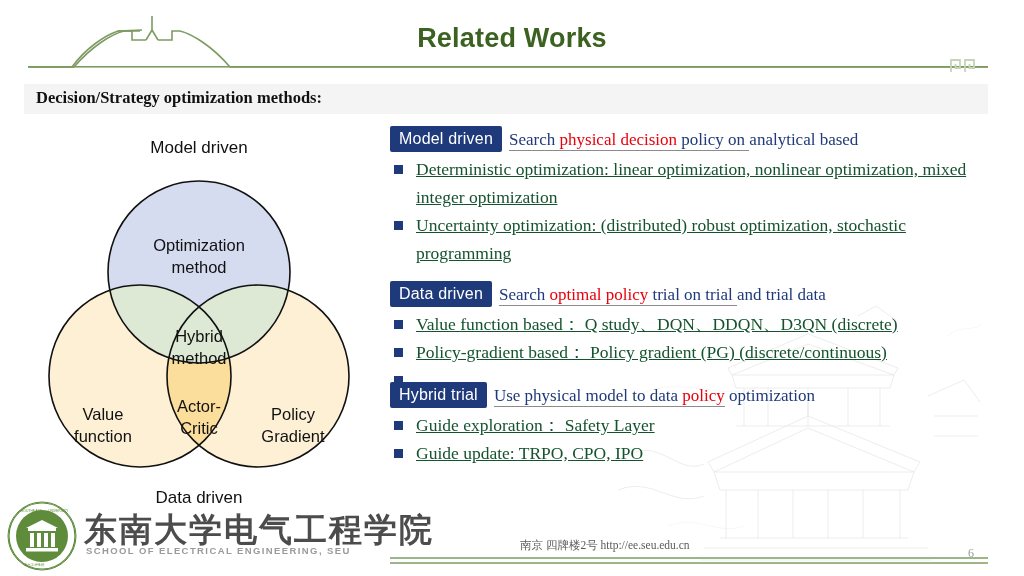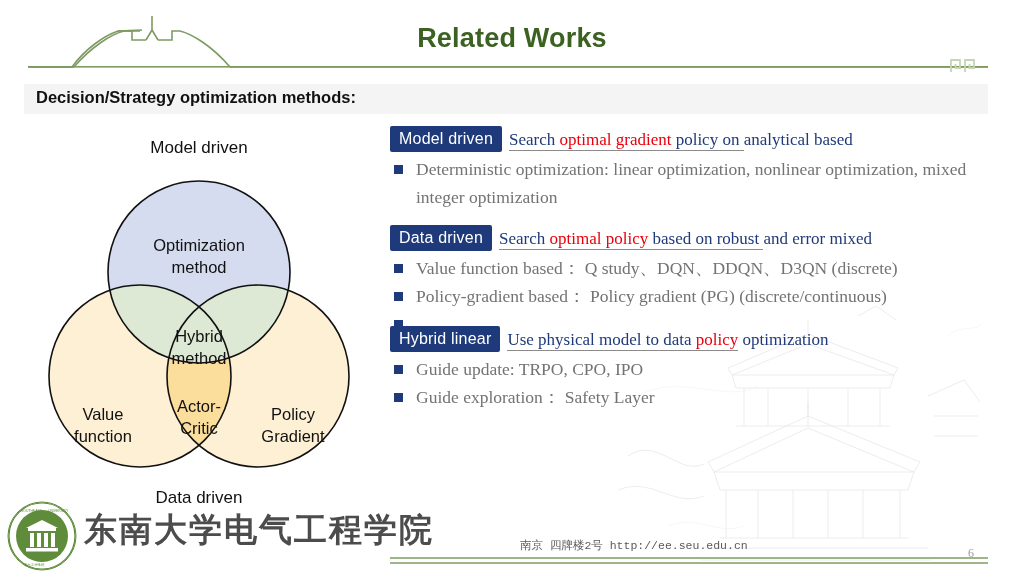--- a/index.html
+++ b/index.html
@@ -24,21 +24,21 @@
   }
   .corner-glyph{position:absolute;right:10px;top:56px;width:30px;height:20px;}
 
   
   .section-bar{
     position:absolute;left:24px;top:84px;width:976px;height:30px;
     background:#F4F4F4;
   }
   .section-bar-label{
     position:absolute;left:36px;top:88px;
-    font-size:16.5px;font-weight:bold;color:#111;
+    font-size:16.5px;font-weight:bold;color:#111;font-family:Liberation Serif, serif;
   }
 
   
   .venn-wrap{position:absolute;left:18px;top:138px;width:362px;height:380px;}
   .venn-cap{
     position:absolute;width:362px;text-align:center;
     font-size:17px;color:#111;
   }
   .venn-cap.top{top:0px;}
   .venn-cap.bottom{top:350px;}
@@ -65,21 +65,21 @@
     display:inline-block;vertical-align:middle;margin-left:7px;
     font-family:"Liberation Serif", serif;font-size:17px;color:#1F3A7A;
   }
   .head-text .u{border-bottom:1.4px solid #8B8B8B;padding-bottom:1px;}
   .red{color:#E8000B;}
 
   .bullets{list-style:none;margin:0;padding:0;}
   .bullets li{
     position:relative;padding-left:26px;
     font-family:"Liberation Serif", serif;
-    font-size:17.5px;color:#737373;line-height:28px;
+    font-size:17.5px;color:#14532d;line-height:28px;text-decoration:underline;
   }
   .bullets li .sq{
     position:absolute;left:4px;top:10px;width:9px;height:9px;
     background:#1F3A7A;
   }
 
   .block.m-driven{margin-bottom:6px;}
   .block.d-driven{margin-top:14px;margin-bottom:6px;}
   .block.h-method{margin-top:16px;}
 
@@ -90,21 +90,21 @@
     font-family:"Liberation Serif", serif;
     font-size:33px;font-weight:bold;color:#4C4C4C;letter-spacing:2px;
   }
   .logo-en{
     position:absolute;left:86px;top:545px;
     font-family:"Liberation Sans", sans-serif;
     font-size:9.5px;color:#9A9A9A;letter-spacing:1.4px;font-weight:bold;
   }
   .foot-text{
     position:absolute;left:520px;top:538px;
-    font-family:Liberation Mono, monospace;
+    font-family:Liberation Serif, serif;
     font-size:11.5px;color:#5A5A5A;
   }
   .foot-rule{position:absolute;left:390px;top:556px;width:634px;height:10px;}
   .page-num{
     position:absolute;right:14px;top:546px;
     font-family:"Liberation Serif", serif;font-size:12px;color:#9A9A9A;
   }
 </style>
 </head>
 <body>
@@ -221,45 +221,46 @@
 
       <text class="venn-lbl" x="275" y="256">Policy</text>
       <text class="venn-lbl" x="275" y="278">Gradient</text>
     </svg>
   </div>
 
   <div class="right-col">
 
     <div class="block m-driven">
       <div class="block-head">
-        <span class="badge">Model driven</span><span class="head-text"><span class="u"><span>Search </span><span class="red">optimal gradient</span><span> policy on </span></span><span>analytical based</span></span>
+        <span class="badge">Model driven</span><span class="head-text"><span class="u"><span>Search </span><span class="red">physical decision</span><span> policy on </span></span><span>analytical based</span></span>
       </div>
       <ul class="bullets">
         <li><span class="sq"></span><span>Deterministic optimization: linear optimization, nonlinear optimization, mixed integer optimization</span></li>
+        <li><span class="sq"></span><span>Uncertainty optimization: (distributed) robust optimization, stochastic programming</span></li>
       </ul>
     </div>
 
     <div class="block d-driven">
       <div class="block-head">
-        <span class="badge">Data driven</span><span class="head-text"><span class="u"><span>Search </span><span class="red">optimal policy</span><span> based on  robust </span></span><span>and error mixed</span></span>
+        <span class="badge">Data driven</span><span class="head-text"><span class="u"><span>Search </span><span class="red">optimal policy</span><span> trial on  trial </span></span><span>and trial data</span></span>
       </div>
       <ul class="bullets">
         <li><span class="sq"></span><span>Value function based：  Q study、DQN、DDQN、D3QN (discrete)</span></li>
         <li><span class="sq"></span><span>Policy-gradient based：  Policy gradient (PG) (discrete/continuous)</span></li>
         <li><span class="sq"></span></li>
       </ul>
     </div>
 
     <div class="block h-method">
       <div class="block-head">
-        <span class="badge">Hybrid linear</span><span class="head-text"><span class="u"><span>Use physical model to data </span><span class="red">policy</span><span></span></span><span> optimization</span></span>
+        <span class="badge">Hybrid trial</span><span class="head-text"><span class="u"><span>Use physical model to data </span><span class="red">policy</span><span></span></span><span> optimization</span></span>
       </div>
       <ul class="bullets">
+        <li><span class="sq"></span><span>Guide exploration：  Safety Layer</span></li>
         <li><span class="sq"></span><span>Guide update: TRPO, CPO, IPO</span></li>
-        <li><span class="sq"></span><span>Guide exploration：  Safety Layer</span></li>
       </ul>
     </div>
   </div>
 
   <svg class="logo" viewBox="0 0 350 72">
     <circle cx="38" cy="36" r="34" fill="#ffffff" stroke="#5E8C3A" stroke-width="1"></circle>
     <circle cx="38" cy="36" r="33" fill="none" stroke="#5E8C3A" stroke-width="1.2"></circle>
     <circle cx="38" cy="36" r="26" fill="#5E8C3A"></circle>
     <g fill="#ffffff">
       <rect x="24" y="28" width="28" height="3"></rect>
@@ -270,20 +271,21 @@
       <rect x="47" y="33" width="4" height="14"></rect>
       <rect x="22" y="48" width="32" height="3.5"></rect>
     </g>
     <g fill="#5E8C3A" font-size="3.4" font-family="Liberation Sans, sans-serif">
       <text x="17" y="12">SOUTHEAST</text>
       <text x="44" y="12">UNIVERSITY</text>
       <text x="20" y="66">电气工程学院</text>
     </g>
   </svg>
   <div class="logo-cn">东南大学电气工程学院</div>
+  <div class="logo-en">SCHOOL OF ELECTRICAL ENGINEERING, SEU</div>
 
   <div class="foot-text">南京  四牌楼2号  http://ee.seu.edu.cn</div>
   <svg class="foot-rule" viewBox="0 0 634 10" preserveAspectRatio="none">
     <line x1="0" y1="2" x2="634" y2="2" stroke="#7E9B62" stroke-width="1.4"></line>
     <line x1="0" y1="7" x2="634" y2="7" stroke="#7E9B62" stroke-width="1.4"></line>
   </svg>
   <div class="page-num">6</div>
 
 </div>
 

